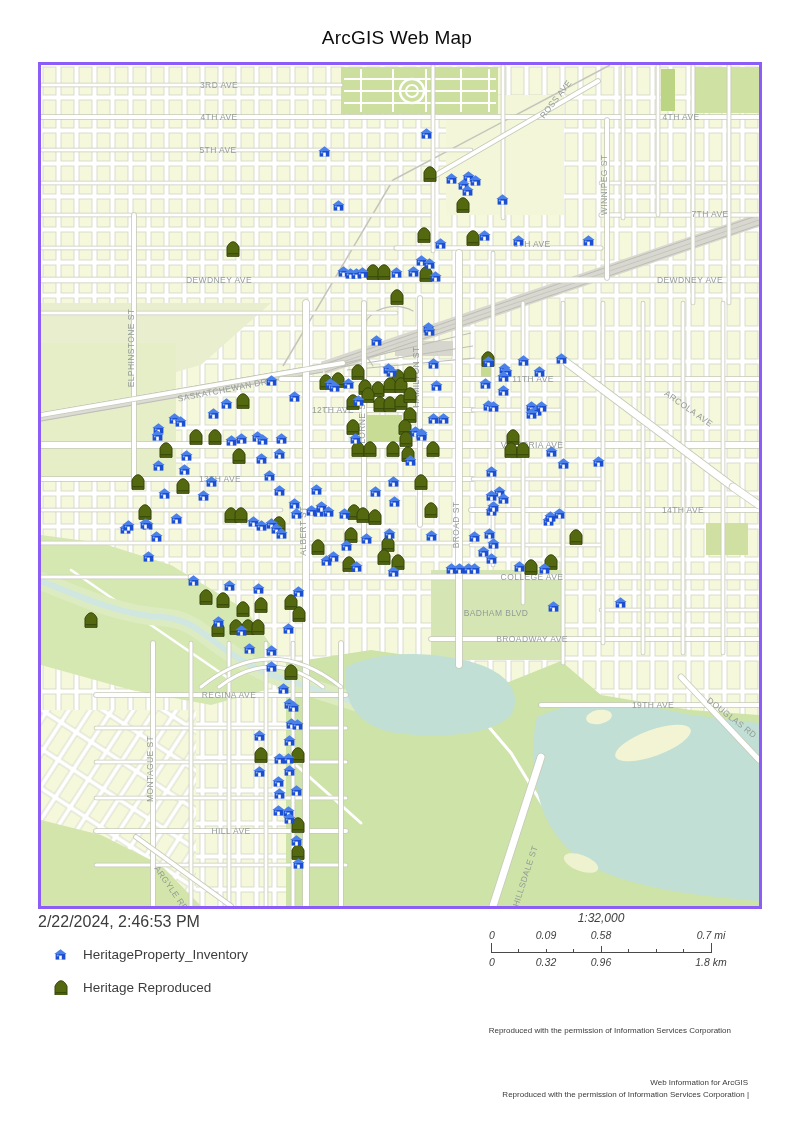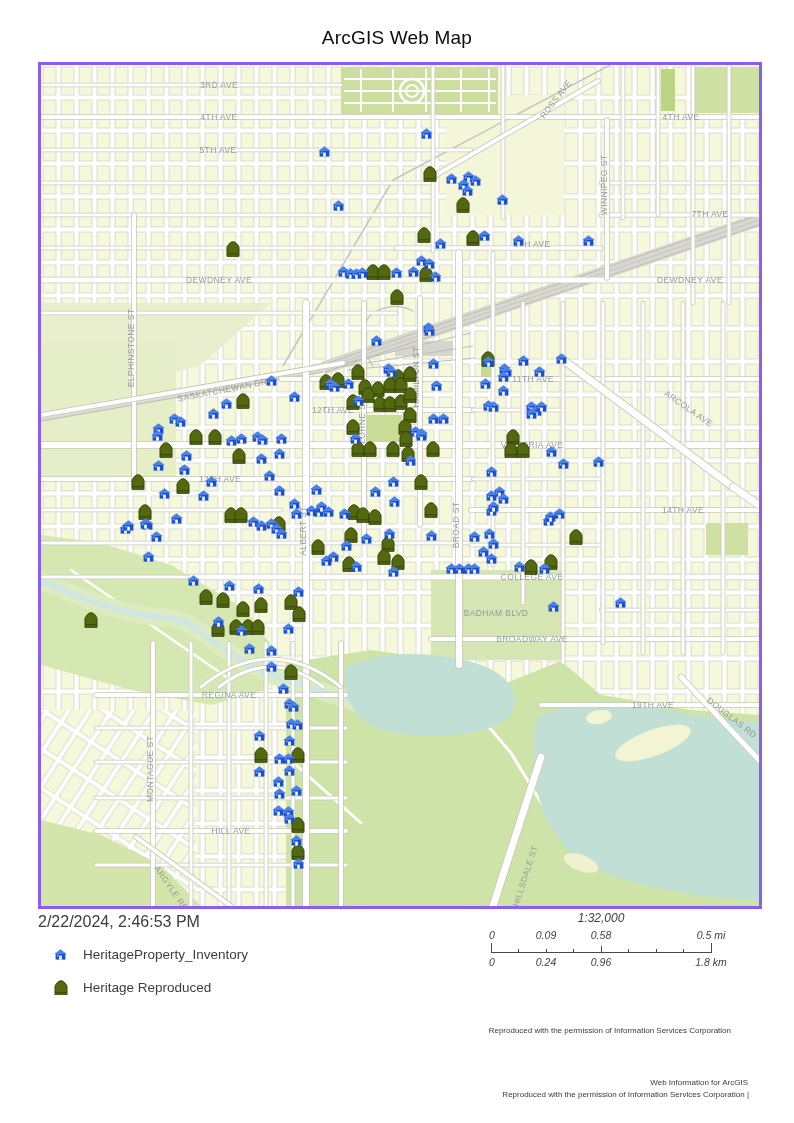--- a/index.html
+++ b/index.html
@@ -553,37 +553,37 @@
       <span>Heritage Reproduced</span>
     </div>
   </div>
 
   <div class="scalebar">
     <div class="sb-ratio">1:32,000</div>
     <div class="sb-row" style="margin-top:14px;">
       <span class="sb-lab first" style="left:-2px;">0</span>
       <span class="sb-lab" style="left:55px;">0.09</span>
       <span class="sb-lab" style="left:110px;">0.58</span>
-      <span class="sb-lab" style="left:220px;">0.5 mi</span>
+      <span class="sb-lab" style="left:220px;">0.7 mi</span>
     </div>
     <div class="sb-bar">
       <div class="sb-base"></div>
       <div class="sb-tick" style="left:0;height:10px;"></div>
       <div class="sb-tick" style="left:27px;height:4px;"></div>
       <div class="sb-tick" style="left:55px;height:4px;"></div>
       <div class="sb-tick" style="left:82px;height:4px;"></div>
       <div class="sb-tick" style="left:110px;height:7px;"></div>
       <div class="sb-tick" style="left:137px;height:4px;"></div>
       <div class="sb-tick" style="left:165px;height:4px;"></div>
       <div class="sb-tick" style="left:192px;height:4px;"></div>
       <div class="sb-tick" style="left:220px;height:10px;"></div>
     </div>
     <div class="sb-row" style="margin-top:3px;">
       <span class="sb-lab first" style="left:-2px;">0</span>
-      <span class="sb-lab" style="left:55px;">0.24</span>
+      <span class="sb-lab" style="left:55px;">0.32</span>
       <span class="sb-lab" style="left:110px;">0.96</span>
       <span class="sb-lab" style="left:220px;">1.8 km</span>
     </div>
   </div>
 
   <div class="attr1">Reproduced with the permission of Information Services Corporation</div>
   <div class="attr2">Web Information for ArcGIS</div>
   <div class="attr3">Reproduced with the permission of Information Services Corporation |</div>
 </div>
 

